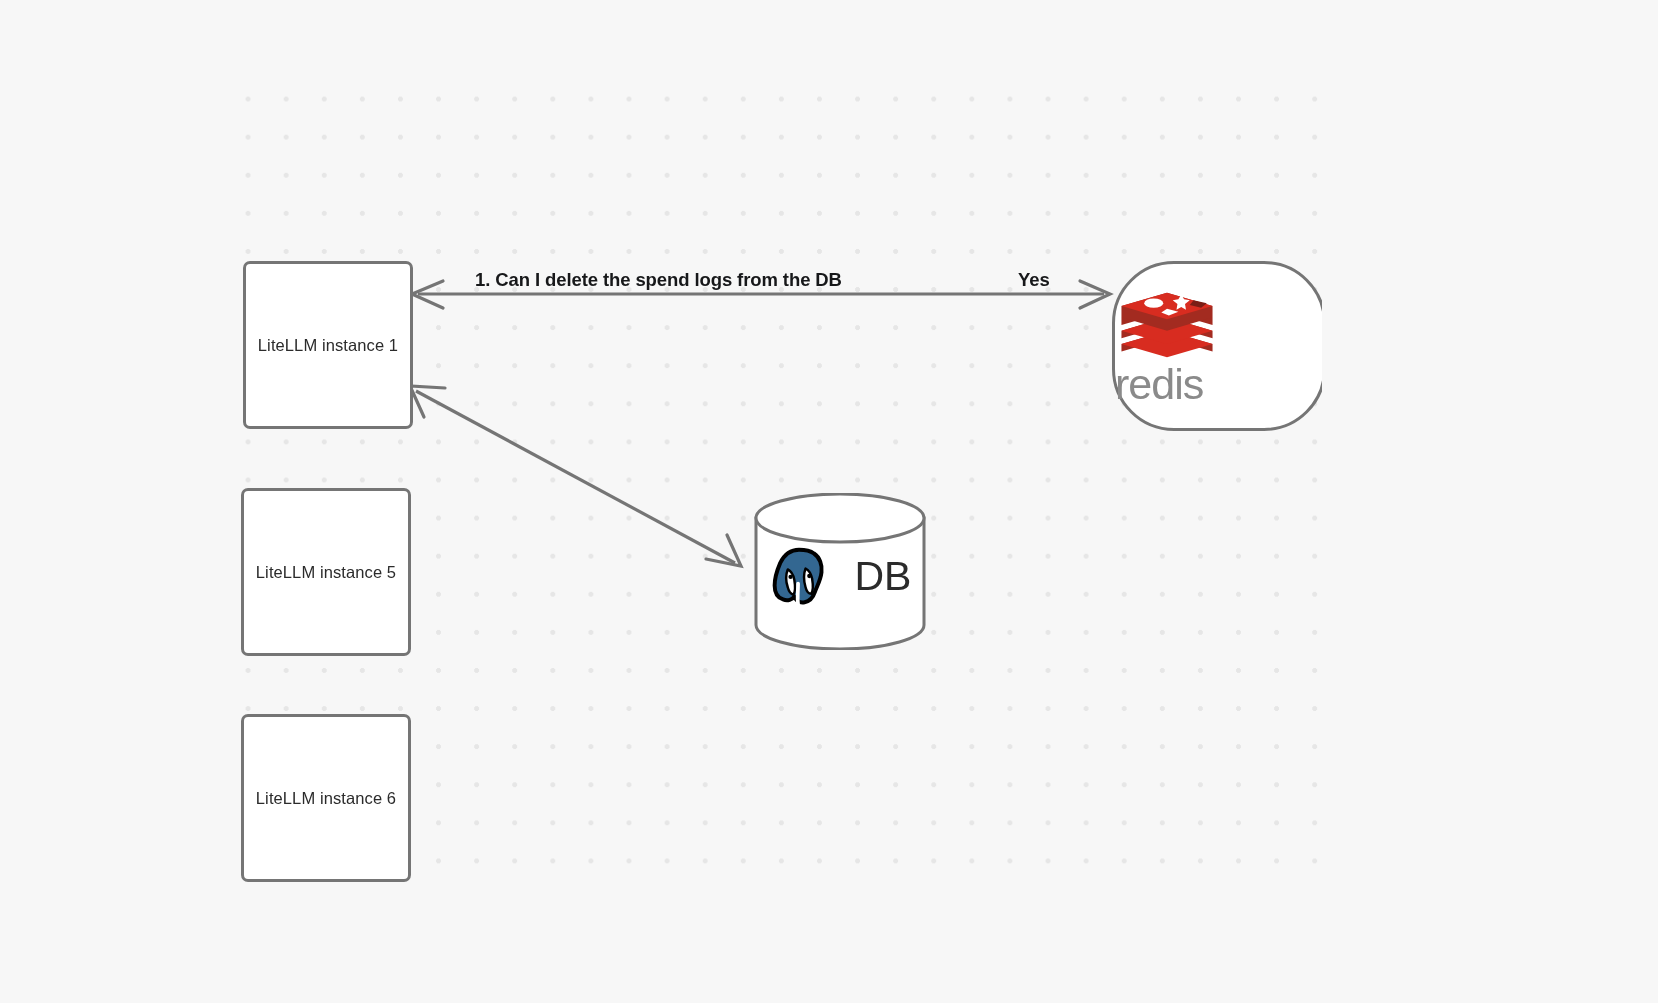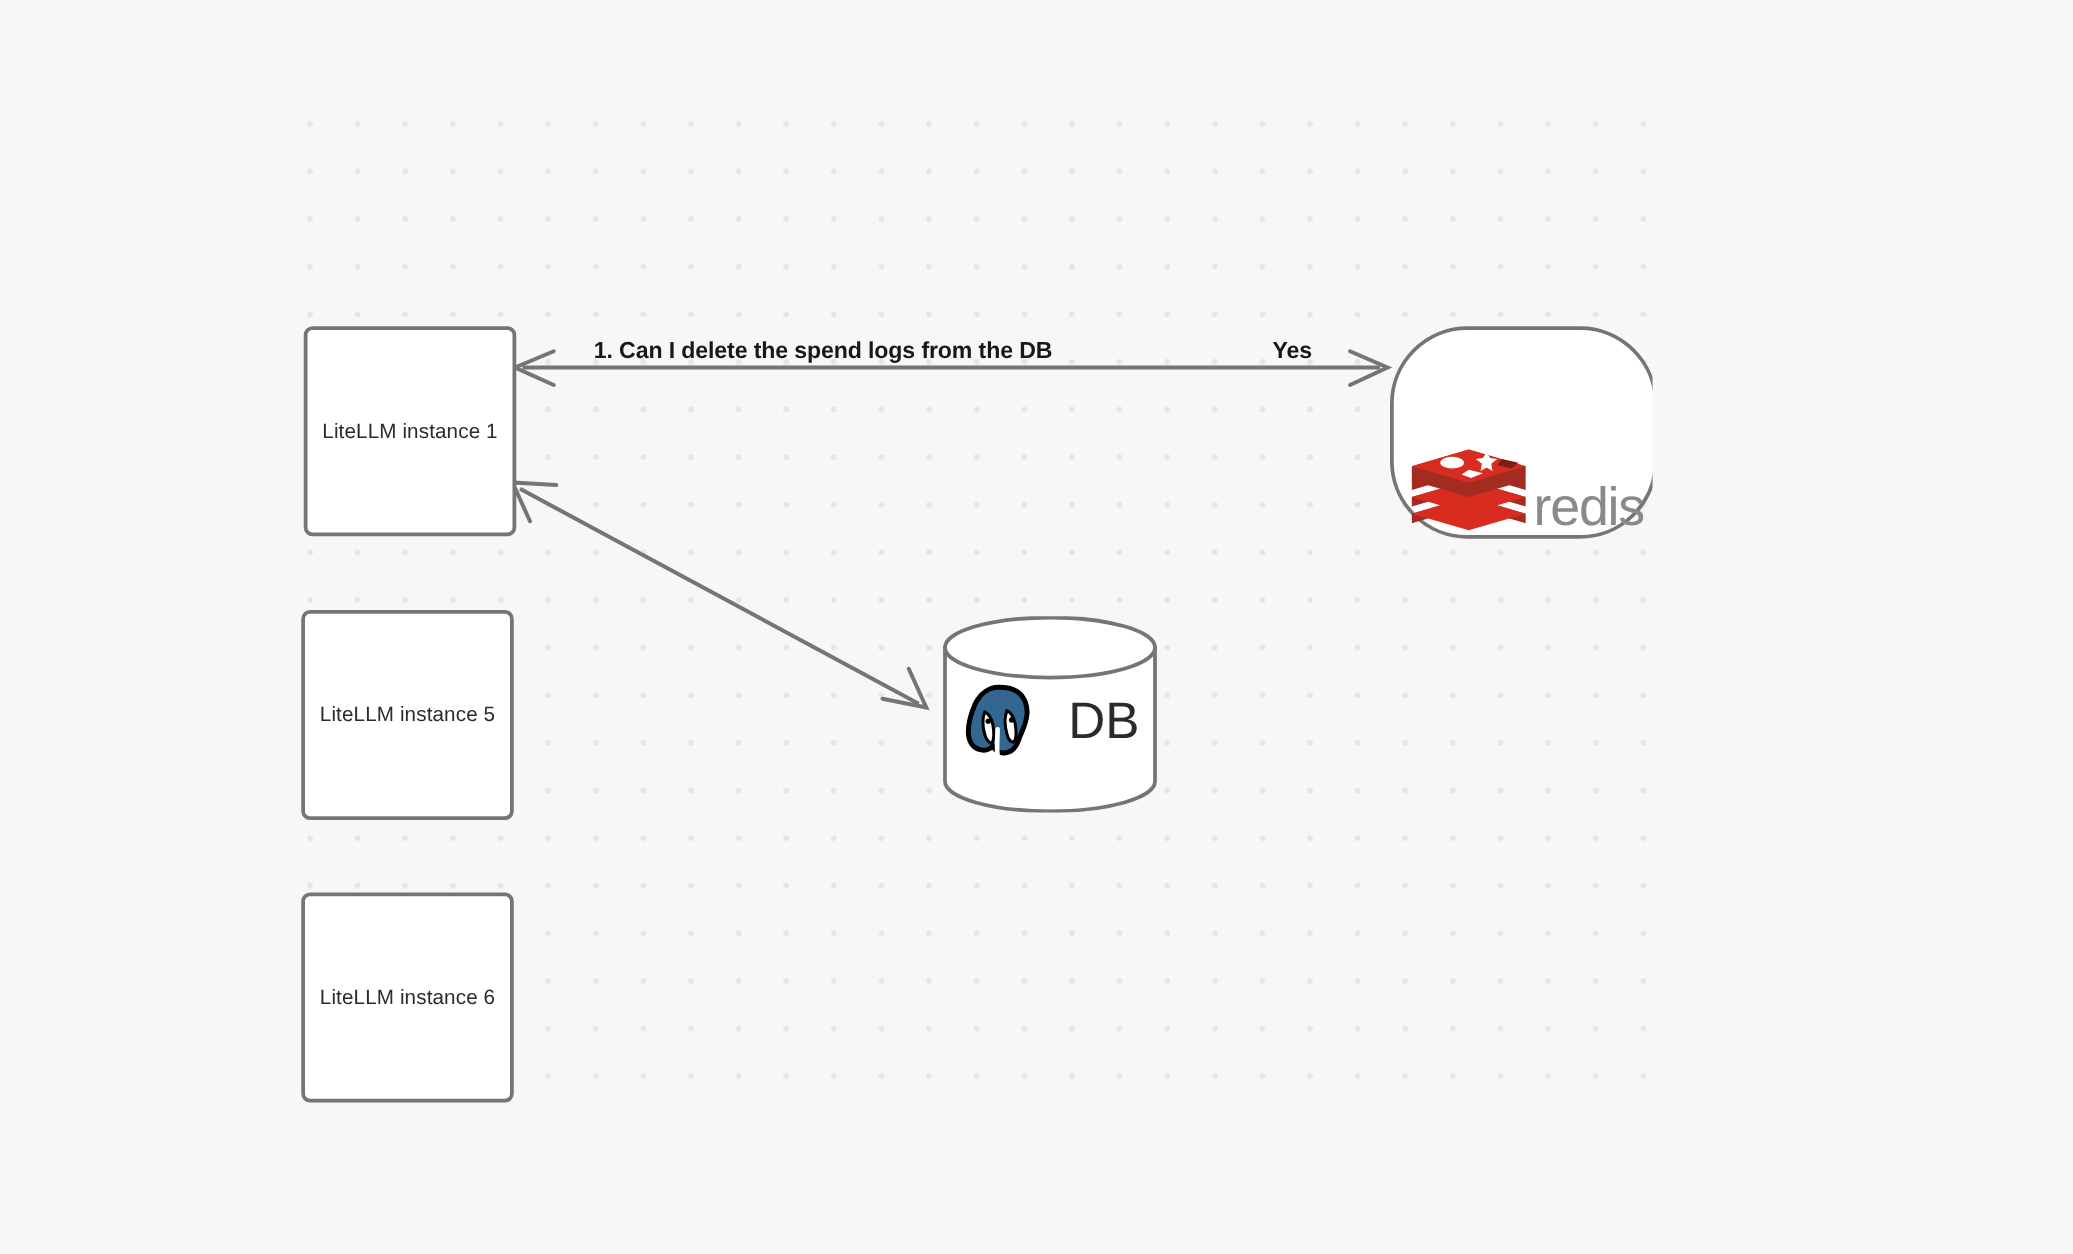--- a/index.html
+++ b/index.html
@@ -53,22 +53,22 @@
   
   #redis-node {
     position: absolute;
     left: 1112px; top: 261px;
     width: 214px; height: 170px;
     background: #ffffff;
     border: 3px solid #757575;
     border-radius: 62px;
     box-sizing: border-box;
     display: flex;
-    flex-direction: row;
-    align-items: flex-end;
+    flex-direction: column;
+    align-items: flex-start;
     justify-content: center;
   }
   #redis-logo-stack { width: 104px; height: 74px; display:block; }
   #redis-wordmark {
     font-family: "Liberation Sans", sans-serif;
     font-size: 43px;
     font-weight: 400;
     color: #8a8a8a;
     letter-spacing: -1px;
     line-height: 1;

